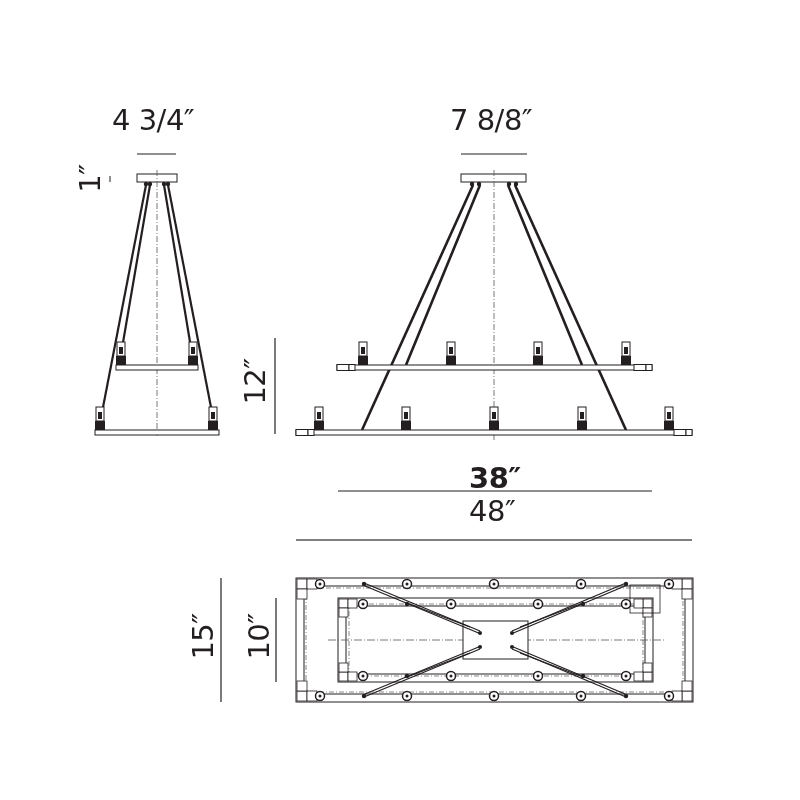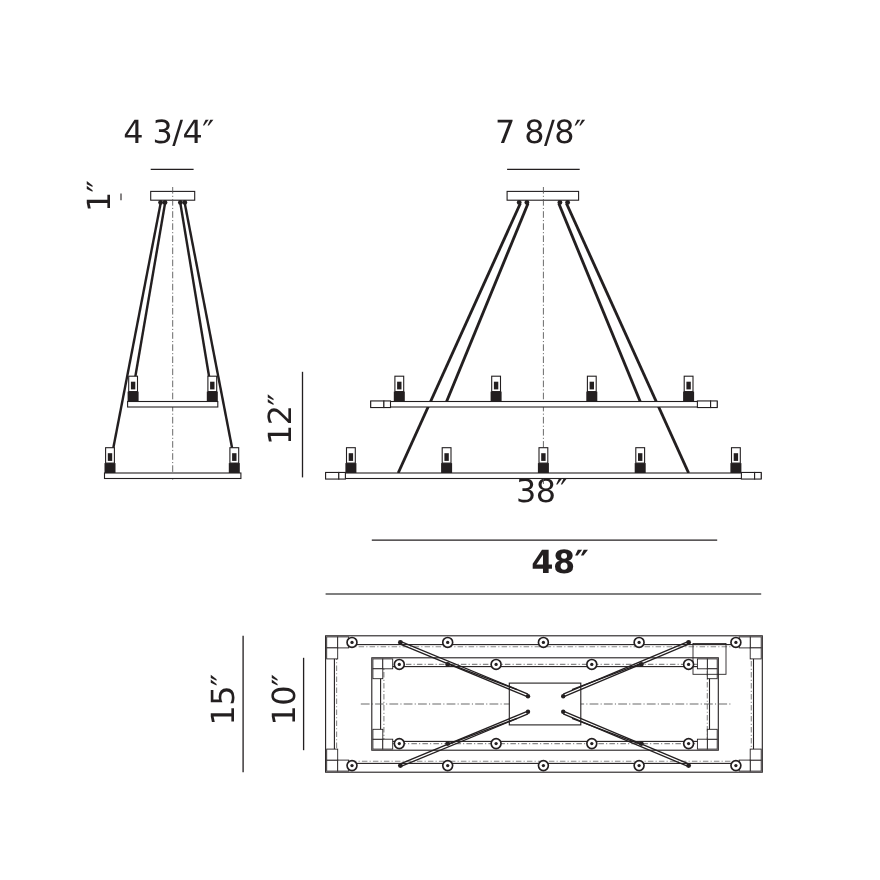--- a/index.html
+++ b/index.html
@@ -10,22 +10,22 @@
 </style>
 </head>
 <body>
 
 <div id="stage">
 
   <div class="dim" style="left:112px; top:106px;">4 3/4″</div>
   <div class="dim vert" style="left:76px; top:164px;">1″</div>
   <div class="dim" style="left:450px; top:106px;">7 8/8″</div>
   <div class="dim vert" style="left:232px; top:367px;">12″</div>
-  <div class="dim" style="left:469px; top:432px;">38″</div>
-  <div class="dim" style="left:483px; top:497px;font-weight:bold;">48″</div>
+  <div class="dim" style="left:469px; top:464px;font-weight:bold;">38″</div>
+  <div class="dim" style="left:469px; top:497px;">48″</div>
   <div class="dim vert" style="left:180px; top:622px;">15″</div>
   <div class="dim vert" style="left:236px; top:622px;">10″</div>
 
   <svg width="800" height="800" viewBox="0 0 800 800">
     <defs>
       <g id="light">
         <rect x="-4" y="-24" width="8" height="14" fill="#fff" stroke="#231f20" stroke-width="1"></rect>
         <rect x="-2" y="-19" width="4" height="7" fill="#231f20"></rect>
         <rect x="-5" y="-10" width="10" height="9" fill="#231f20"></rect>
       </g>

